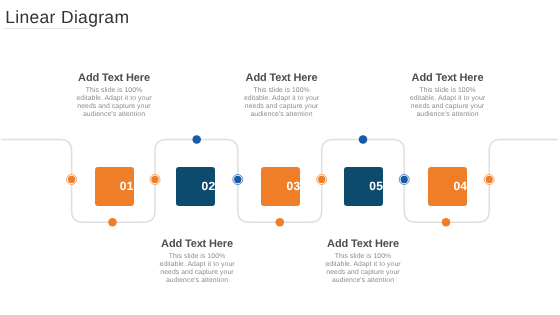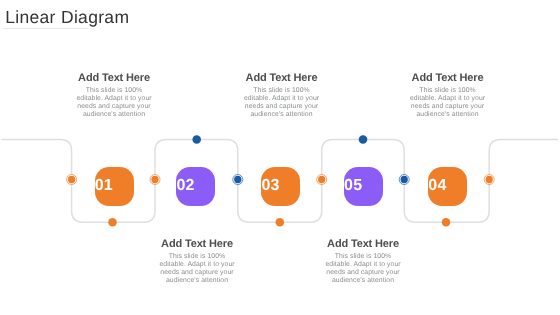--- a/index.html
+++ b/index.html
@@ -6,25 +6,25 @@
   body{width:560px;height:315px;background:#ffffff;overflow:hidden;
        font-family:"Liberation Sans",sans-serif;
        -webkit-font-smoothing:antialiased;
        text-rendering:geometricPrecision;}
   #slide{position:relative;width:480px;height:315px;}
   #title{position:absolute;left:5.2px;top:7.2px;font-size:17.5px;color:#333335;
          letter-spacing:0.32px;font-weight:400;}
   #title-rule{position:absolute;left:3px;top:28px;width:85px;height:1px;
               background:#e8e8ea;}
   #diagram{position:absolute;left:0;top:0;width:560px;height:315px;}
-  .step-box{position:absolute;width:39px;height:38.8px;border-radius:14px;
-            display:flex;align-items:center;justify-content:flex-start;
-            font-size:16px;font-weight:700;color:#ffffff;letter-spacing:0.25px;}
+  .step-box{position:absolute;width:39px;height:38.8px;border-radius:3px;
+            display:flex;align-items:center;justify-content:flex-end;
+            font-size:12px;font-weight:700;color:#ffffff;letter-spacing:0.25px;}
   .c-orange{background:#F07E29;}
-  .c-blue{background:#8b5cf6;}
+  .c-blue{background:#0c4a6e;}
   .n-orange .ring-outer{fill:#fff;stroke:#F07E29;stroke-width:.7;}
   .n-orange .ring-core,.n-orange .solid-core{fill:#F07E29;}
   .n-blue .ring-outer{fill:#fff;stroke:#175BA8;stroke-width:.7;}
   .n-blue .ring-core,.n-blue .solid-core{fill:#175BA8;}
   .txt{position:absolute;width:76px;text-align:center;}
   .txt .h{font-size:11px;font-weight:700;color:#4D4E50;letter-spacing:-0.15px;line-height:9px;}
   .txt .b{font-size:6.85px;color:#8A8C8E;line-height:8.0px;margin-top:3.5px;letter-spacing:0.07px;}
 </style>
 </head>
 <body>

